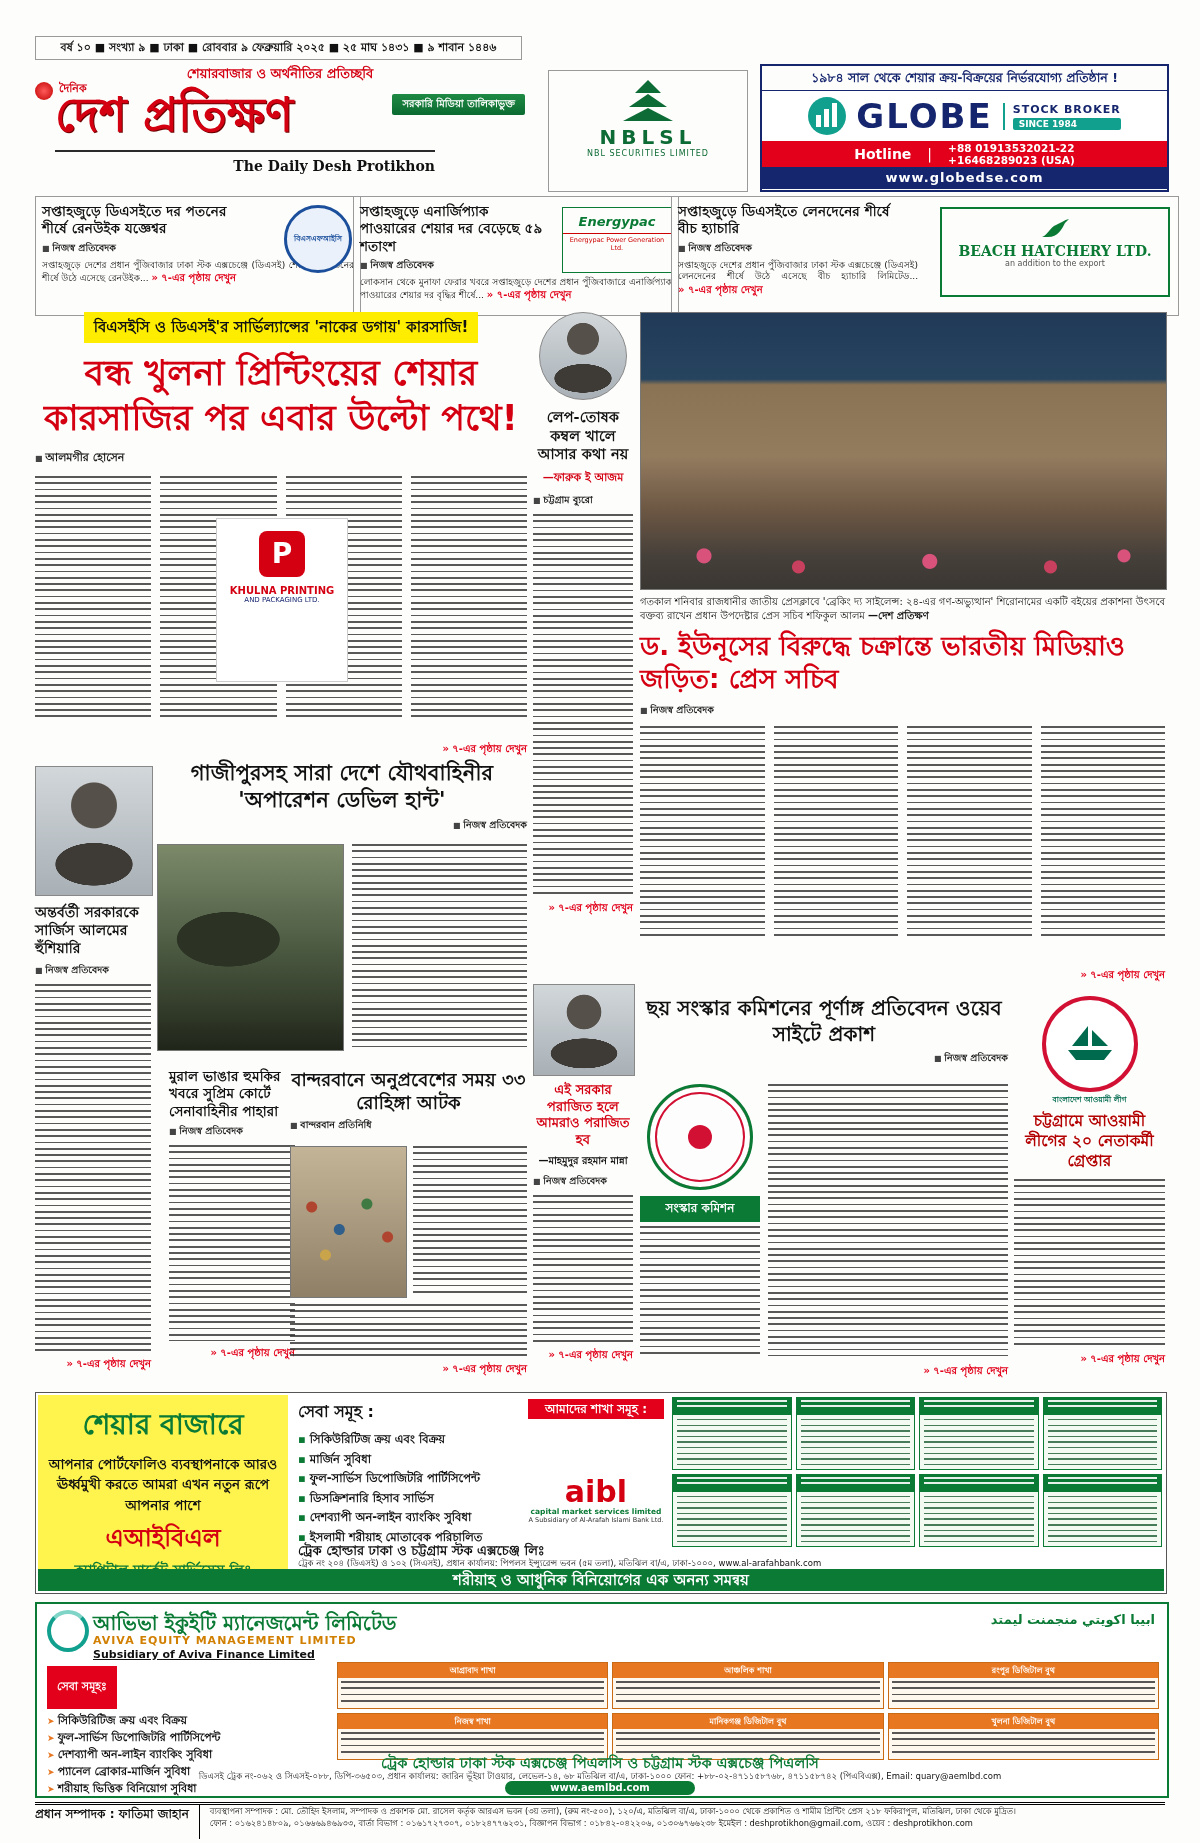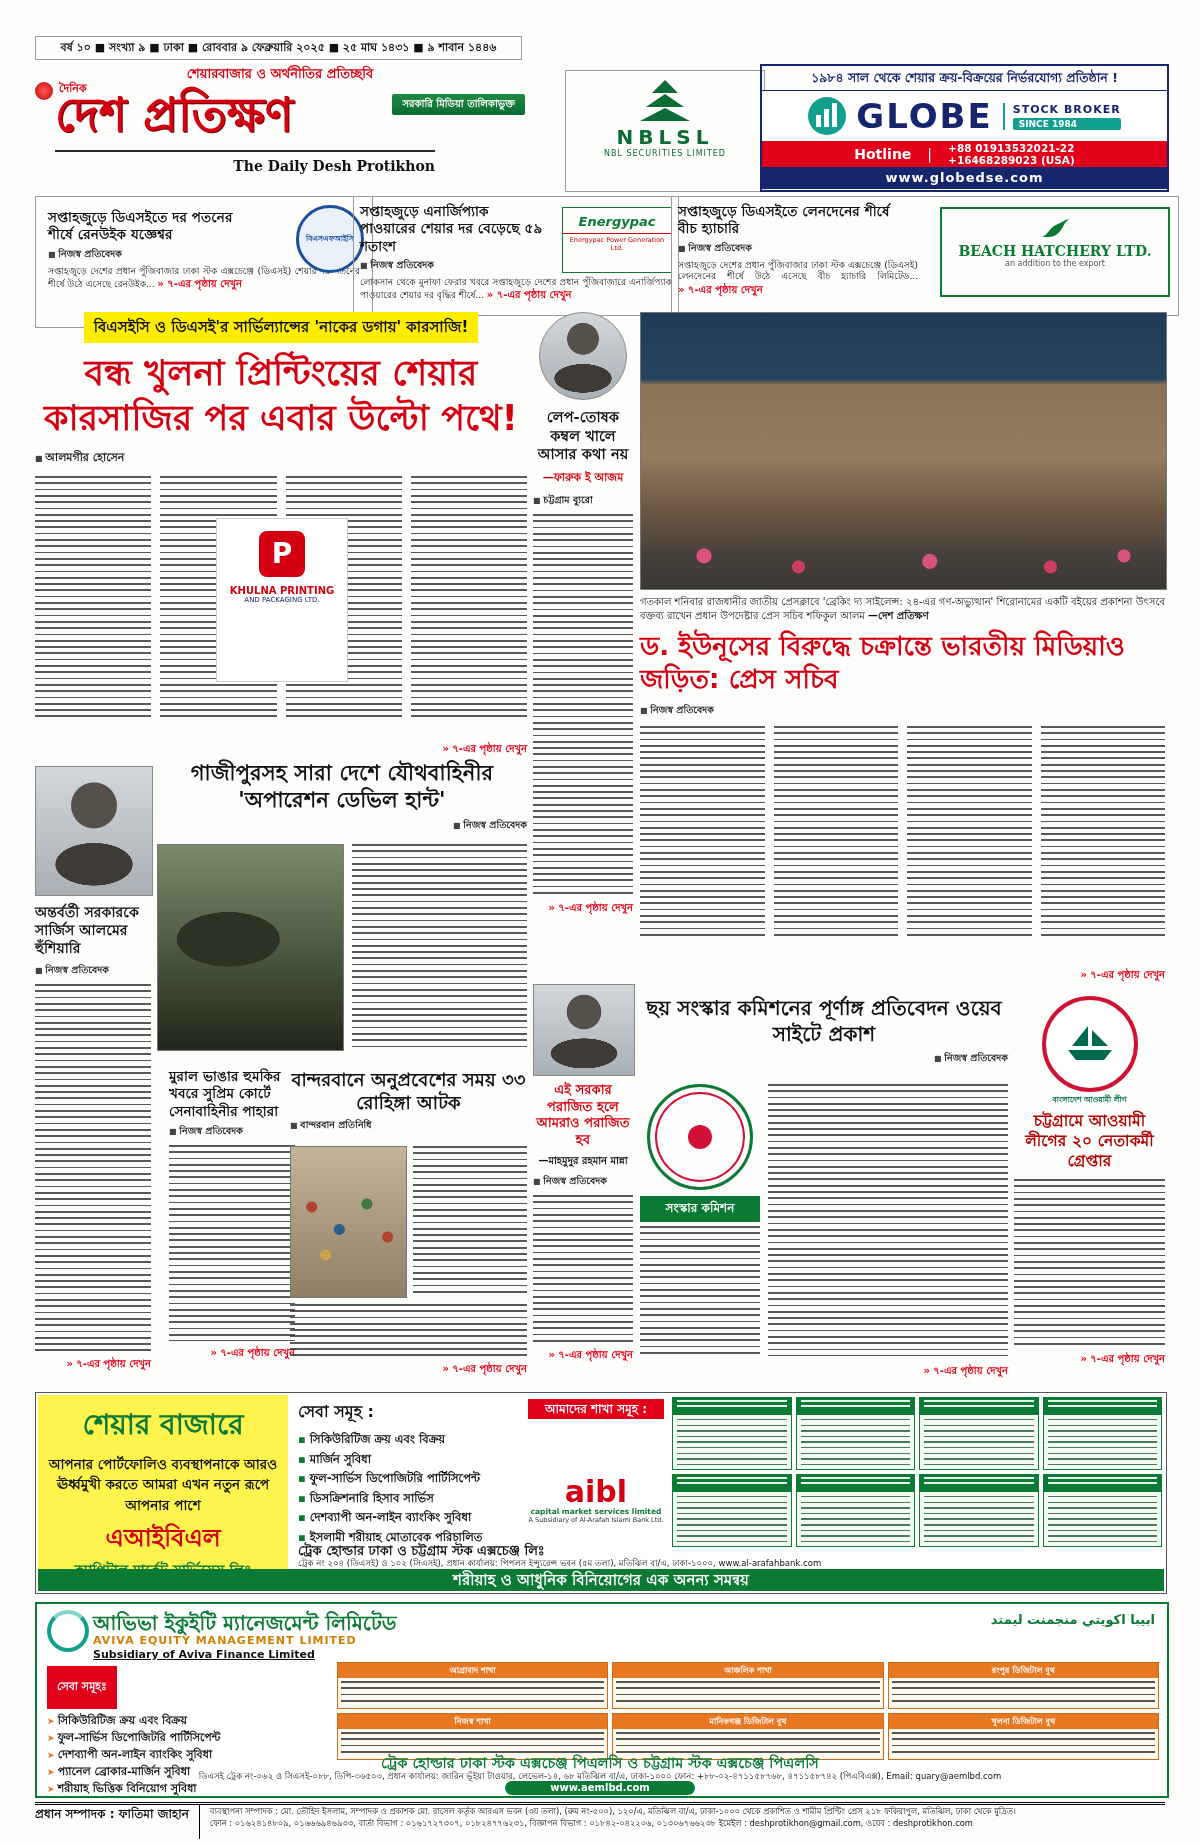--- a/index.html
+++ b/index.html
@@ -72,21 +72,21 @@
 <div class="abs" style="left:35px;top:64px;width:490px;height:124px">
   <div class="c red b" style="font-size:13px">শেয়ারবাজার ও অর্থনীতির প্রতিচ্ছবি</div>
   <div class="abs mh-gov" style="right:0;top:30px">সরকারি মিডিয়া তালিকাভুক্ত</div>
   <div class="abs" style="left:0;top:18px;width:18px;height:18px;border-radius:50%;background:radial-gradient(#ff5a5a,#c00000)"></div>
   <div class="abs red b" style="left:24px;top:16px;font-size:11px">দৈনিক</div>
   <div class="abs mh-title" style="left:20px;top:26px">দেশ প্রতিক্ষণ</div>
   <div class="abs" style="left:20px;top:86px;width:380px;border-top:2px solid #2a2a2a"></div>
   <div class="abs b" style="left:20px;top:94px;width:380px;text-align:right;font-size:14px;font-family:'DejaVu Serif','Liberation Serif',serif">The Daily Desh Protikhon</div>
 </div>
 
-<div class="abs box c" style="left:565px;top:70px;width:198px;height:112px;padding-top:8px">
+<div class="abs box c" style="left:548px;top:70px;width:198px;height:112px;padding-top:8px">
   <div>
     <div class="chev" style="border-left-width:13px;border-right-width:13px"></div>
     <div class="chev" style="border-left-width:19px;border-right-width:19px"></div>
     <div class="chev" style="border-left-width:25px;border-right-width:25px"></div>
   </div>
   <div class="b" style="font-size:20px;letter-spacing:5px;color:#0d6b35;margin-top:4px">NBLSL</div>
   <div style="font-size:8px;letter-spacing:1px;color:#0d6b35">NBL SECURITIES LIMITED</div>
 </div>
 
 <div class="abs" style="left:760px;top:64px;width:405px;height:124px;border:2px solid #15256e">
@@ -107,21 +107,21 @@
     <span class="b" style="font-size:14px">Hotline</span>
     <span style="font-size:14px">|</span>
     <span style="font-size:10.5px;font-weight:bold;line-height:1.15">
       <span>+88 01913532021-22</span><br>
       <span>+16468289023 (USA)</span>
     </span>
   </div>
   <div class="globe-bar-navy c b" style="height:22px;line-height:22px;font-size:13px;letter-spacing:1px">www.globedse.com</div>
 </div>
 
-<div class="abs box" style="left:35px;top:196px;width:312px;height:106px;padding:12px">
+<div class="abs box" style="left:35px;top:196px;width:312px;height:106px;padding:6px">
   <div class="hl" style="font-size:13.5px;width:196px">সপ্তাহজুড়ে ডিএসইতে দর পতনের শীর্ষে রেনউইক যজ্ঞেশ্বর</div>
   <div class="byl" style="margin-top:3px"><span>নিজস্ব প্রতিবেদক</span></div>
   <div class="abs c" style="right:8px;top:8px;width:62px;height:62px;border-radius:50%;border:3px solid #1b4f9c;background:#eaf1fb;
        display:flex;align-items:center;justify-content:center;font-size:7.5px;font-weight:bold;color:#1b4f9c">বিএসএফআইসি</div>
   <div class="j" style="margin-top:4px;font-size:9px;line-height:1.3">
     <span>সপ্তাহজুড়ে দেশের প্রধান পুঁজিবাজার ঢাকা স্টক এক্সচেঞ্জে (ডিএসই) শেয়ার দর পতনের শীর্ষে উঠে এসেছে রেনউইক...</span> <span class="see">৭-এর পৃষ্ঠায় দেখুন</span>
   </div>
 </div>
 
 <div class="abs box" style="left:353px;top:196px;width:312px;height:106px;padding:6px">

